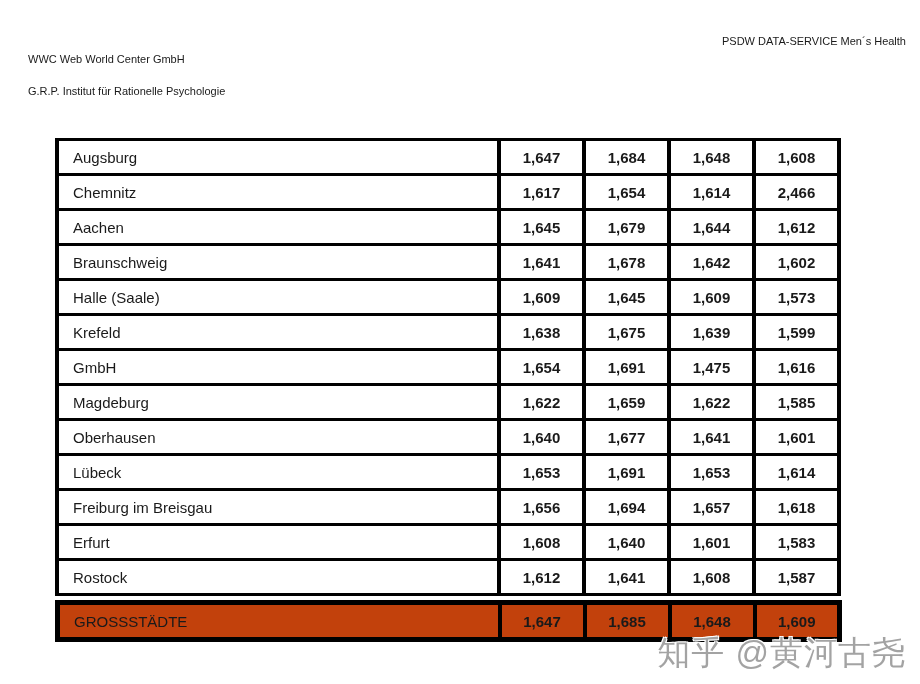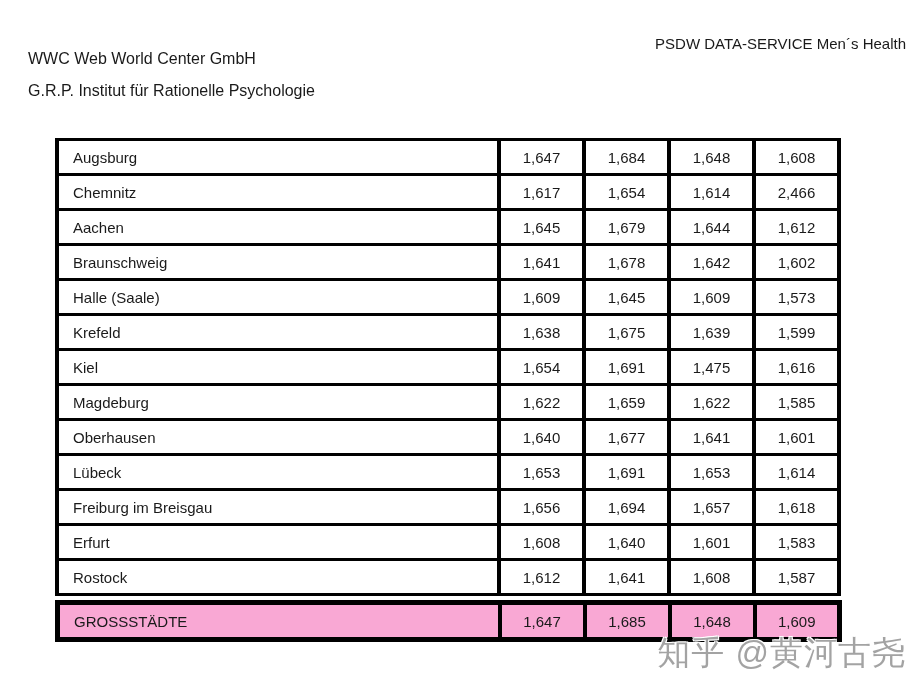--- a/index.html
+++ b/index.html
@@ -14,29 +14,29 @@
     overflow: hidden;
     font-family: "Liberation Sans", sans-serif;
     color: #1a1a1a;
   }
 
   
   .header-left {
     position: absolute;
     left: 28px;
     top: 35px;
-    font-size: 16px;
+    font-size: 11px;
     line-height: 16px;
     white-space: pre-line;
   }
   .header-right {
     position: absolute;
     right: 14px;
     top: 35px;
-    font-size: 15px;
+    font-size: 11px;
     text-align: right;
   }
 
   
   .table-wrap {
     position: absolute;
     left: 55px;
     top: 138px;
     width: 784px;
   }
@@ -56,32 +56,33 @@
     height: 30px;
     font-size: 15px;
     background: #fff;
   }
   td.city {
     padding-left: 14px;
     text-align: left;
   }
   td.val {
     text-align: center;
+    font-weight: bold;
   }
 
   table.summary {
     margin-top: 4px;
     border: 5px solid #000;
   }
   table.summary td {
     border-left: 4px solid #000;
     border-right: 4px solid #000;
     height: 30px;
     font-size: 15px;
-    background: #f9a8d4;
+    background: #c2410c;
   }
 
   
   .watermark {
     position: absolute;
     right: 14px;
     bottom: 8px;
     font-size: 33px;
     letter-spacing: 1px;
     color: rgba(158, 158, 158, 0.95);
@@ -151,21 +152,21 @@
           <td class="val">1,573</td>
         </tr>
         <tr>
           <td class="city">Krefeld</td>
           <td class="val">1,638</td>
           <td class="val">1,675</td>
           <td class="val">1,639</td>
           <td class="val">1,599</td>
         </tr>
         <tr>
-          <td class="city">Kiel</td>
+          <td class="city">GmbH</td>
           <td class="val">1,654</td>
           <td class="val">1,691</td>
           <td class="val">1,475</td>
           <td class="val">1,616</td>
         </tr>
         <tr>
           <td class="city">Magdeburg</td>
           <td class="val">1,622</td>
           <td class="val">1,659</td>
           <td class="val">1,622</td>

